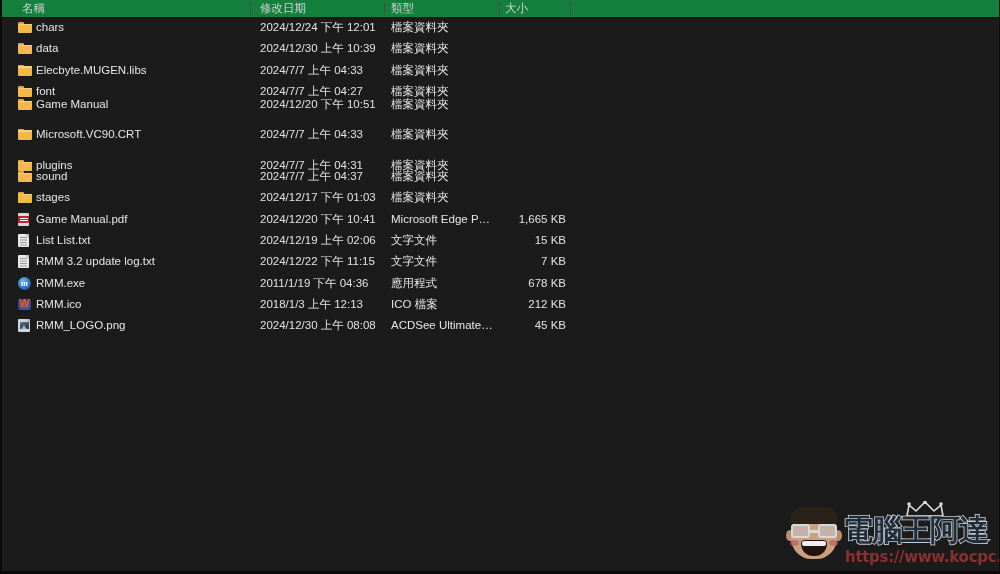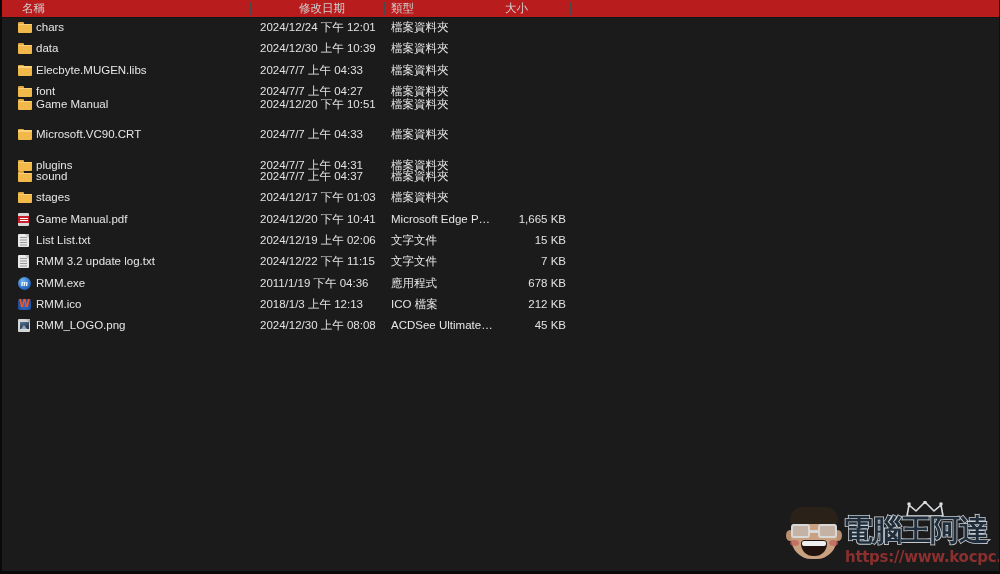--- a/index.html
+++ b/index.html
@@ -26,21 +26,21 @@
     overflow: hidden;
   }
 
   
   #column-header {
     position: absolute;
     left: 0;
     top: 0;
     right: 0;
     height: 17px;
-    background: #b91c1c;
+    background: #15803d;
     border-bottom: 1px solid #141414;
   }
   .col-head {
     position: absolute;
     top: 0;
     height: 17px;
     line-height: 17px;
     font-size: 11.5px;
     color: #d2d2d2;
     white-space: nowrap;
@@ -374,21 +374,21 @@
     white-space: nowrap;
   }
 </style>
 </head>
 <body>
 
 <div id="explorer-window">
 
   <div id="column-header">
       <div class="col-head" style="left: 20px; width: 220px;">名稱</div>
-      <div class="col-head" style="left: 258px; width: 120px; margin-left: 39px;">修改日期</div>
+      <div class="col-head" style="left: 258px; width: 120px;">修改日期</div>
       <div class="col-head" style="left: 389px; width: 100px;">類型</div>
       <div class="col-head" style="left: 503px; width: 60px;">大小</div>
       <div class="col-sep" style="left: 248px;"></div>
       <div class="col-sep" style="left: 382px;"></div>
       <div class="col-sep" style="left: 497px;"></div>
       <div class="col-sep" style="left: 568px;"></div>
     </div>
 
   <div id="file-list">
       <div class="file-row" style="top: 0px;">

